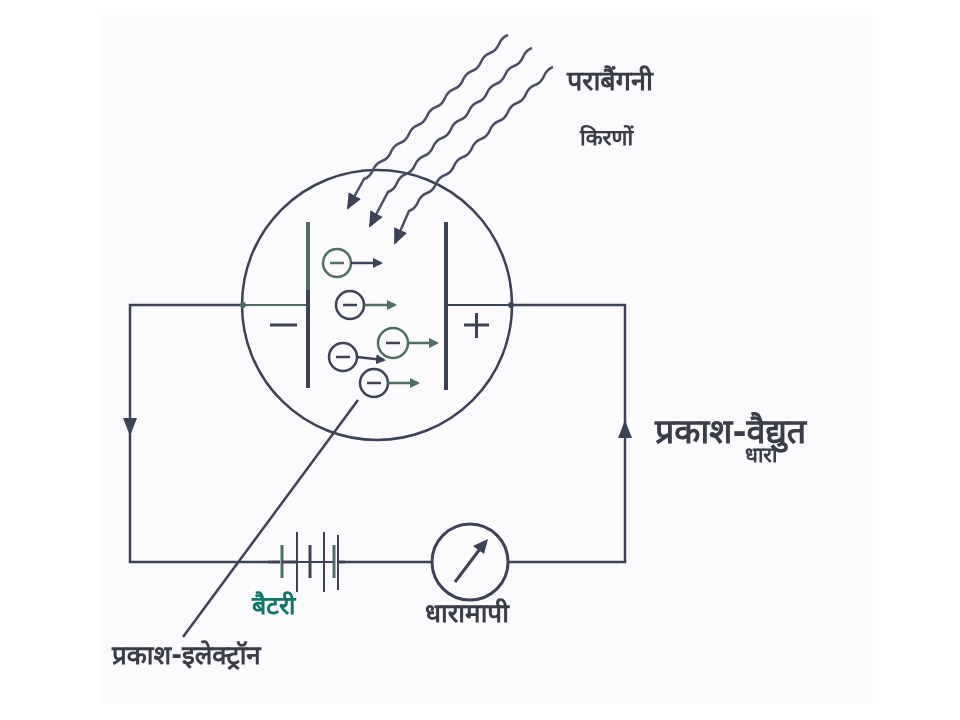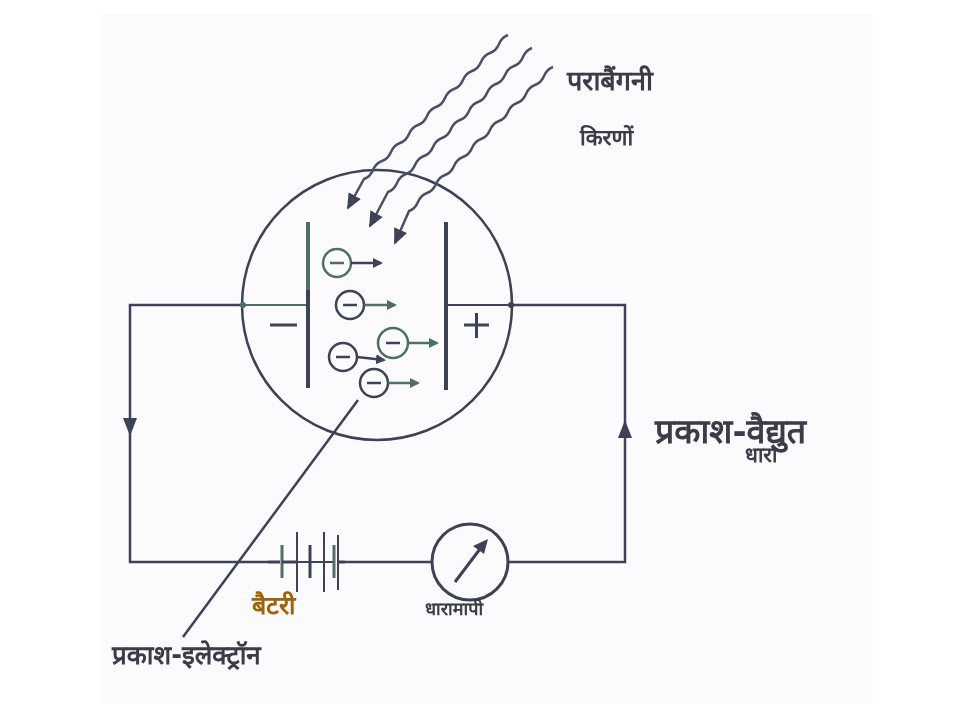--- a/index.html
+++ b/index.html
@@ -1,26 +1,26 @@
 <!DOCTYPE html>
 <html><head>
   <meta charset="utf-8">
   <style>
     html, body { margin: 0; padding: 0; background: #ffffff; }
     body { width: 960px; height: 720px; position: relative; overflow: hidden; font-family: "DejaVu Sans", sans-serif; }
     .panel { position: absolute; left: 100px; top: 15px; width: 773px; height: 688px; background: #fbfbfd; }
     svg.diagram { position: absolute; left: 0; top: 0; width: 960px; height: 720px; }
     .label { position: absolute; color: #3a3d47; font-family: "DejaVu Sans", sans-serif; font-weight: bold; line-height: 1.05; white-space: nowrap; }
-    .label.green { color: #a16207; }
+    .label.green { color: #0f766e; }
     .lbl-uv1 { left: 567px; top: 67px; font-size: 27px; text-align: right; }
     .lbl-uv2 { left: 580px; top: 100px; font-size: 22px; margin-top: 26px; }
     .lbl-pc1 { left: 655px; top: 414px; font-size: 34px; }
     .lbl-pc2 { left: 745px; top: 444px; font-size: 21px; }
     .lbl-battery { left: 252px; top: 593px; font-size: 25px; }
-    .lbl-meter { left: 425px; top: 600px; font-size: 18px; text-align: right; }
+    .lbl-meter { left: 425px; top: 600px; font-size: 26px; text-align: right; }
     .lbl-pe { left: 112px; top: 642px; font-size: 26px; }
   </style>
 </head>
 <body>
 
 <div class="panel"></div>
 
 <svg class="diagram" viewBox="0 0 960 720" xmlns="http://www.w3.org/2000/svg">
   <defs>
     <marker id="arrowHead" markerWidth="10" markerHeight="10" refX="8" refY="5" orient="auto" markerUnits="userSpaceOnUse">

